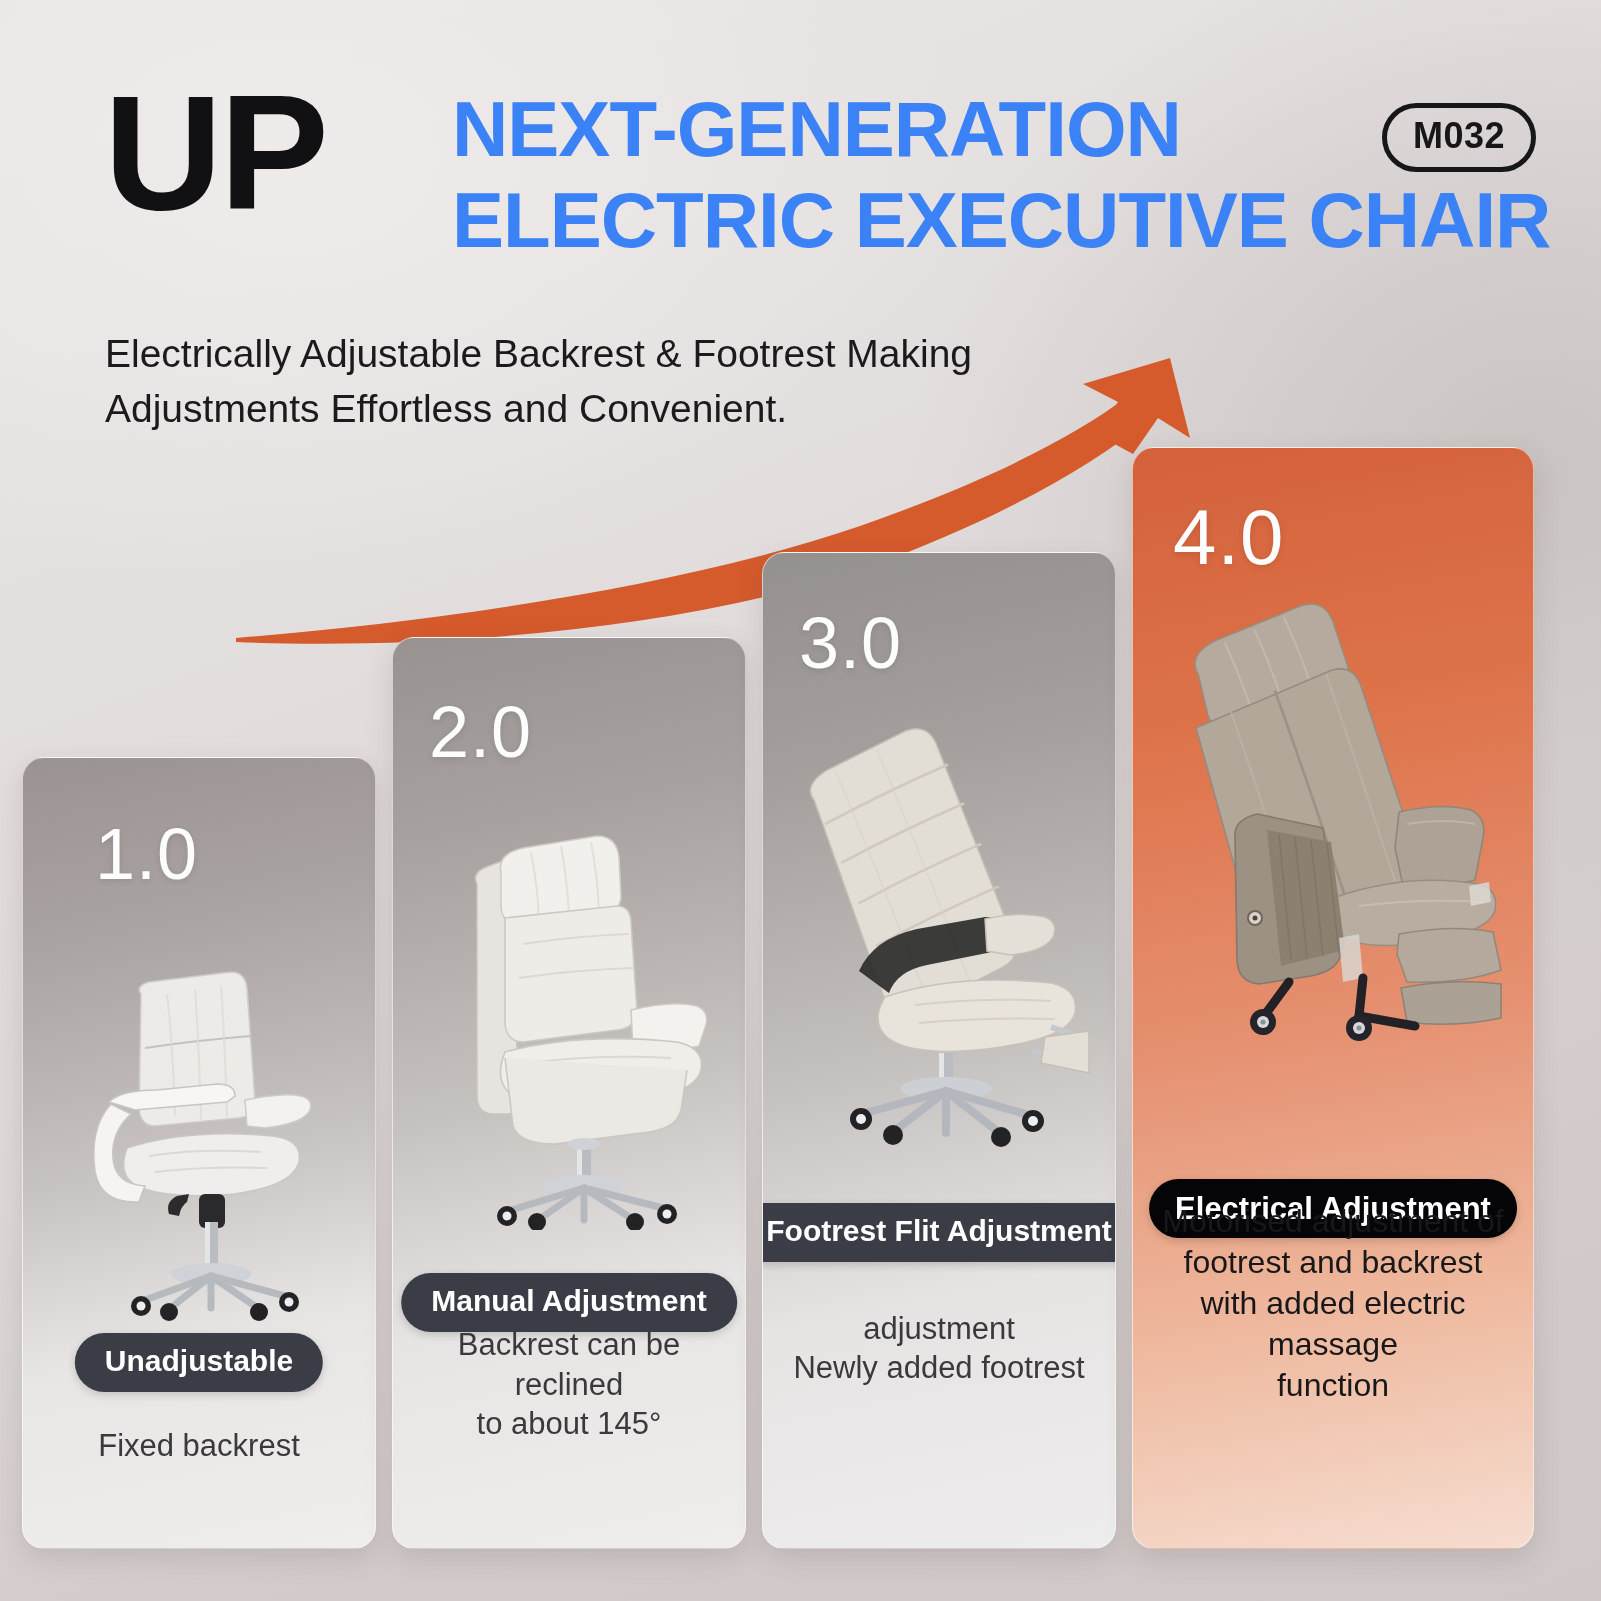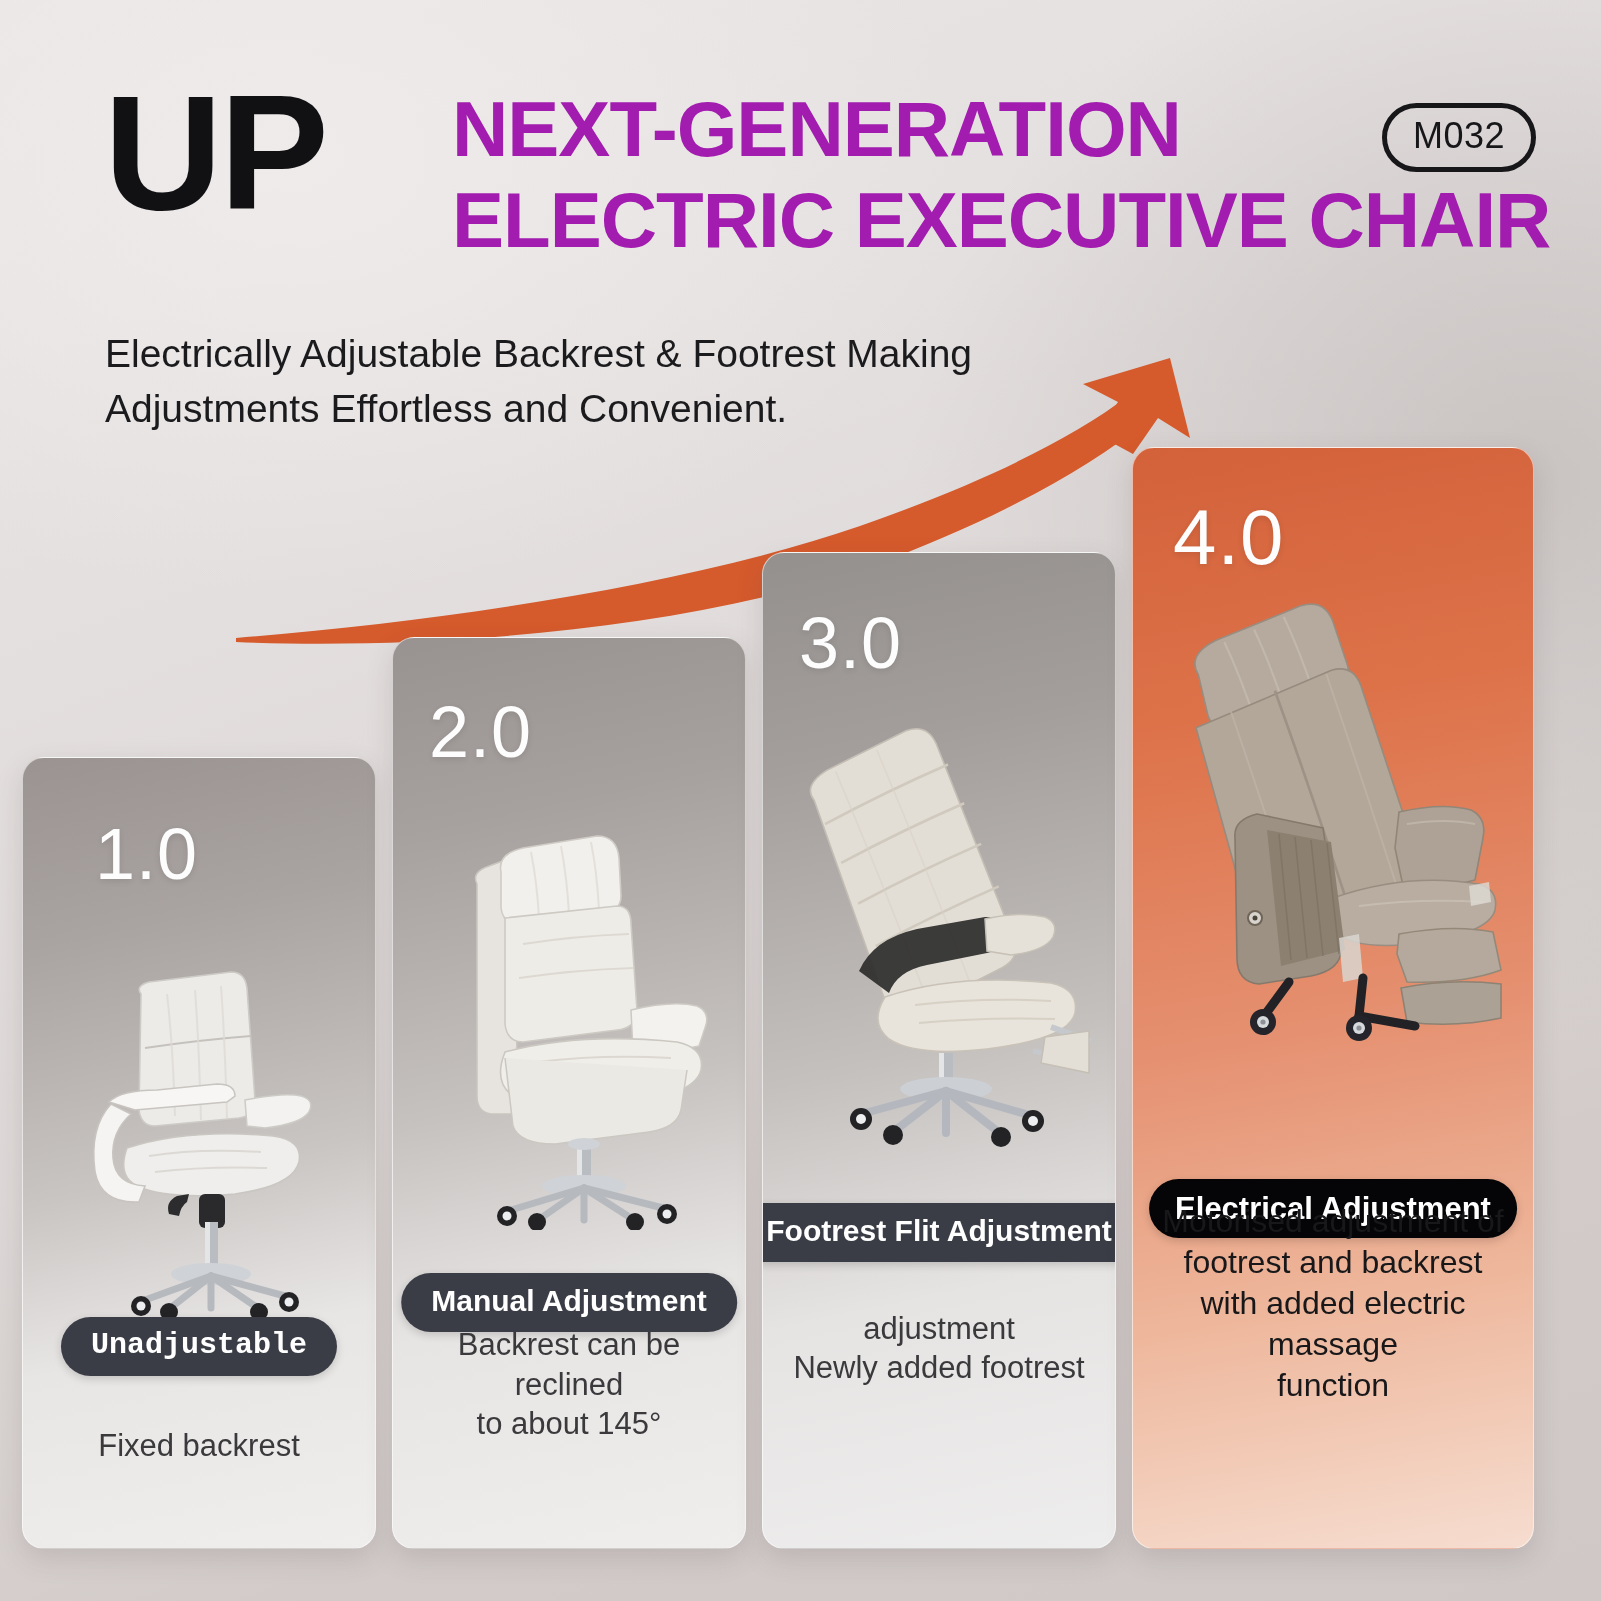--- a/index.html
+++ b/index.html
@@ -16,29 +16,29 @@
 
   
   .header{position:absolute;left:0;top:0;width:1601px;height:300px;}
   .logo{
     position:absolute;left:104px;top:78px;
     font-size:164px;line-height:.92;font-weight:700;color:#111114;
     letter-spacing:-3px;
   }
   .title{
     position:absolute;left:452px;top:88px;width:1060px;
-    font-size:78px;line-height:1.06;font-weight:800;color:#a21caf;
+    font-size:78px;line-height:1.06;font-weight:800;color:#3b82f6;
     letter-spacing:-1px;
   }
   .title span{display:block;white-space:nowrap;}
   .title .l2{margin-top:8px;}
   .model-badge{
     position:absolute;left:1382px;top:103px;
     padding:7px 26px 10px;border:5px solid #17171a;border-radius:40px;
-    font-size:36px;font-weight:400;color:#17171a;letter-spacing:.5px;
+    font-size:36px;font-weight:700;color:#17171a;letter-spacing:.5px;
     background:transparent;
   }
   .subtitle{
     position:absolute;left:105px;top:326px;width:960px;
     font-size:39px;line-height:1.42;color:#1b1b1e;font-weight:400;
   }
   .subtitle span{display:block;}
 
   
   .arrow{position:absolute;left:0;top:330px;width:1601px;height:330px;}
@@ -74,21 +74,21 @@
   .c3 .chair{top:168px;height:440px;}
   .c4 .chair{top:150px;height:480px;}
 
   .pill{
     position:absolute;left:50%;transform:translateX(-50%);
     background:#3a3d46;color:#fff;border-radius:34px;
     padding:11px 30px 14px;font-size:30px;font-weight:700;white-space:nowrap;
     box-shadow:0 3px 9px rgba(0,0,0,.16);
   }
   .c4 .pill{background:#050507;font-size:31px;padding:12px 26px 11px;}
-  .c1 .pill{bottom:172px;font-family:Liberation Mono, monospace;}
+  .c1 .pill{bottom:156px;}
   .c2 .pill{bottom:216px;}
   .c3 .pill{bottom:286px;}
   .c4 .pill{bottom:310px;}
 
   .desc{
     position:absolute;left:16px;right:16px;text-align:center;
     font-size:31px;line-height:1.28;color:#3a3a3d;font-weight:400;
   }
   .c1 .desc{bottom:82px;}
   .c2 .desc{bottom:104px;}

